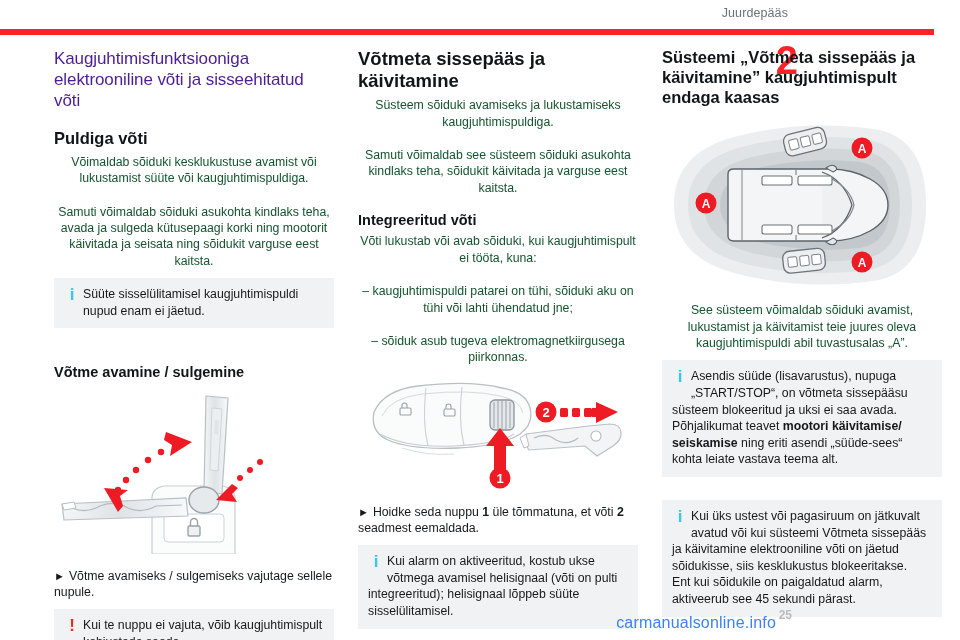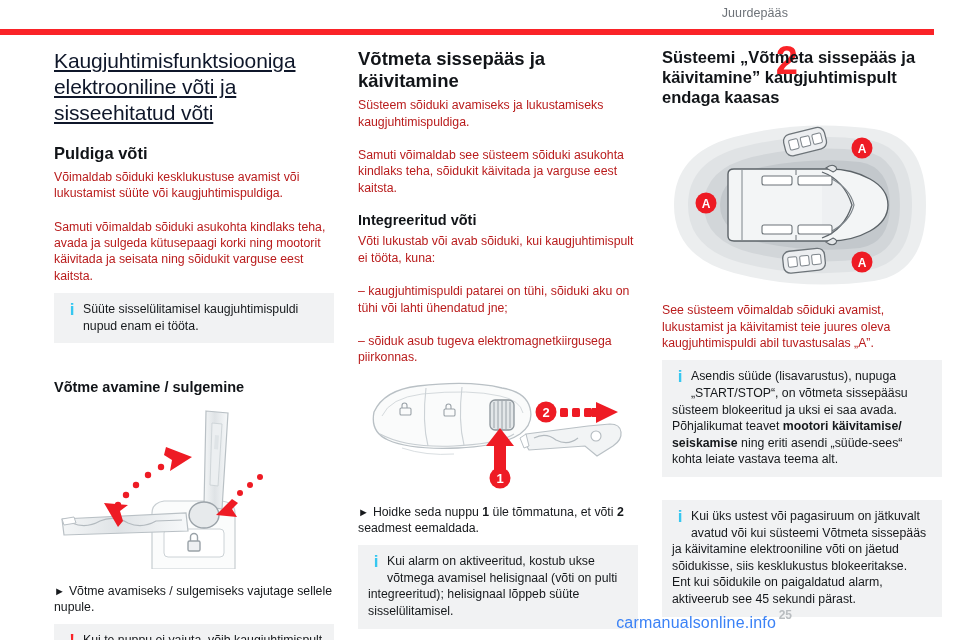--- a/index.html
+++ b/index.html
@@ -51,26 +51,25 @@
     width: 290px;
     padding-right: 10px;
   }
   .col-1 { margin-left: 54px; }
   .col-2 { margin-left: 14px; }
   .col-3 { margin-left: 14px; }
 
   
   h1.section-title {
     margin: 0 0 18px 0;
-    font-size: 21px;
+    font-size: 17px;
     font-weight: normal;
     line-height: 1.24;
-    color: #0f172a;
+    color: #4c1d95;
     letter-spacing: -0.1px;
-    text-decoration: underline;
   }
   h2.head {
     margin: 0 0 5px 0;
     font-size: 16.5px;
     font-weight: bold;
     color: #111418;
     line-height: 1.2;
   }
   h2.head-big {
     margin: 0 0 5px 0;
@@ -83,21 +82,22 @@
     margin: 16px 0 4px 0;
     font-size: 14.5px;
     font-weight: bold;
     color: #111418;
     line-height: 1.2;
   }
   p.body {
     margin: 0 0 2px 0;
     font-size: 12.3px;
     line-height: 1.33;
-    color: #b91c1c;
+    color: #14532d;
+    text-align: center;
   }
   p.body + p.body { margin-top: 17px; }
   .spacer-sm { height: 10px; }
   .spacer-md { height: 16px; }
 
   
   p.action {
     margin: 10px 0 8px 0;
     font-size: 12.3px;
     line-height: 1.33;
@@ -167,21 +167,21 @@
     <div class="col col-1">
 
       <h1 class="section-title">Kaugjuhtimisfunktsiooniga elektrooniline võti ja sisseehitatud võti</h1>
 
       <h2 class="head">Puldiga võti</h2>
       <p class="body">Võimaldab sõiduki kesklukustuse avamist või lukustamist süüte või kaugjuhtimispuldiga.</p>
       <p class="body">Samuti võimaldab sõiduki asukohta kindlaks teha, avada ja sulgeda kütusepaagi korki ning mootorit käivitada ja seisata ning sõidukit varguse eest kaitsta.</p>
 
       <div class="callout info">
         <span class="glyph">i</span>
-        <span class="ctext">Süüte sisselülitamisel kaugjuhtimispuldi nupud enam ei tööta.</span>
+        <span class="ctext">Süüte sisselülitamisel kaugjuhtimispuldi nupud enam ei jäetud.</span>
       </div>
 
       <div class="spacer-md"></div>
 
       <h3 class="subhead">Võtme avamine / sulgemine</h3>
 
       <figure class="fig">
         <svg width="280" height="168" viewBox="0 0 280 168">
           <defs>
             <linearGradient id="metal" x1="0" y1="0" x2="1" y2="0">

